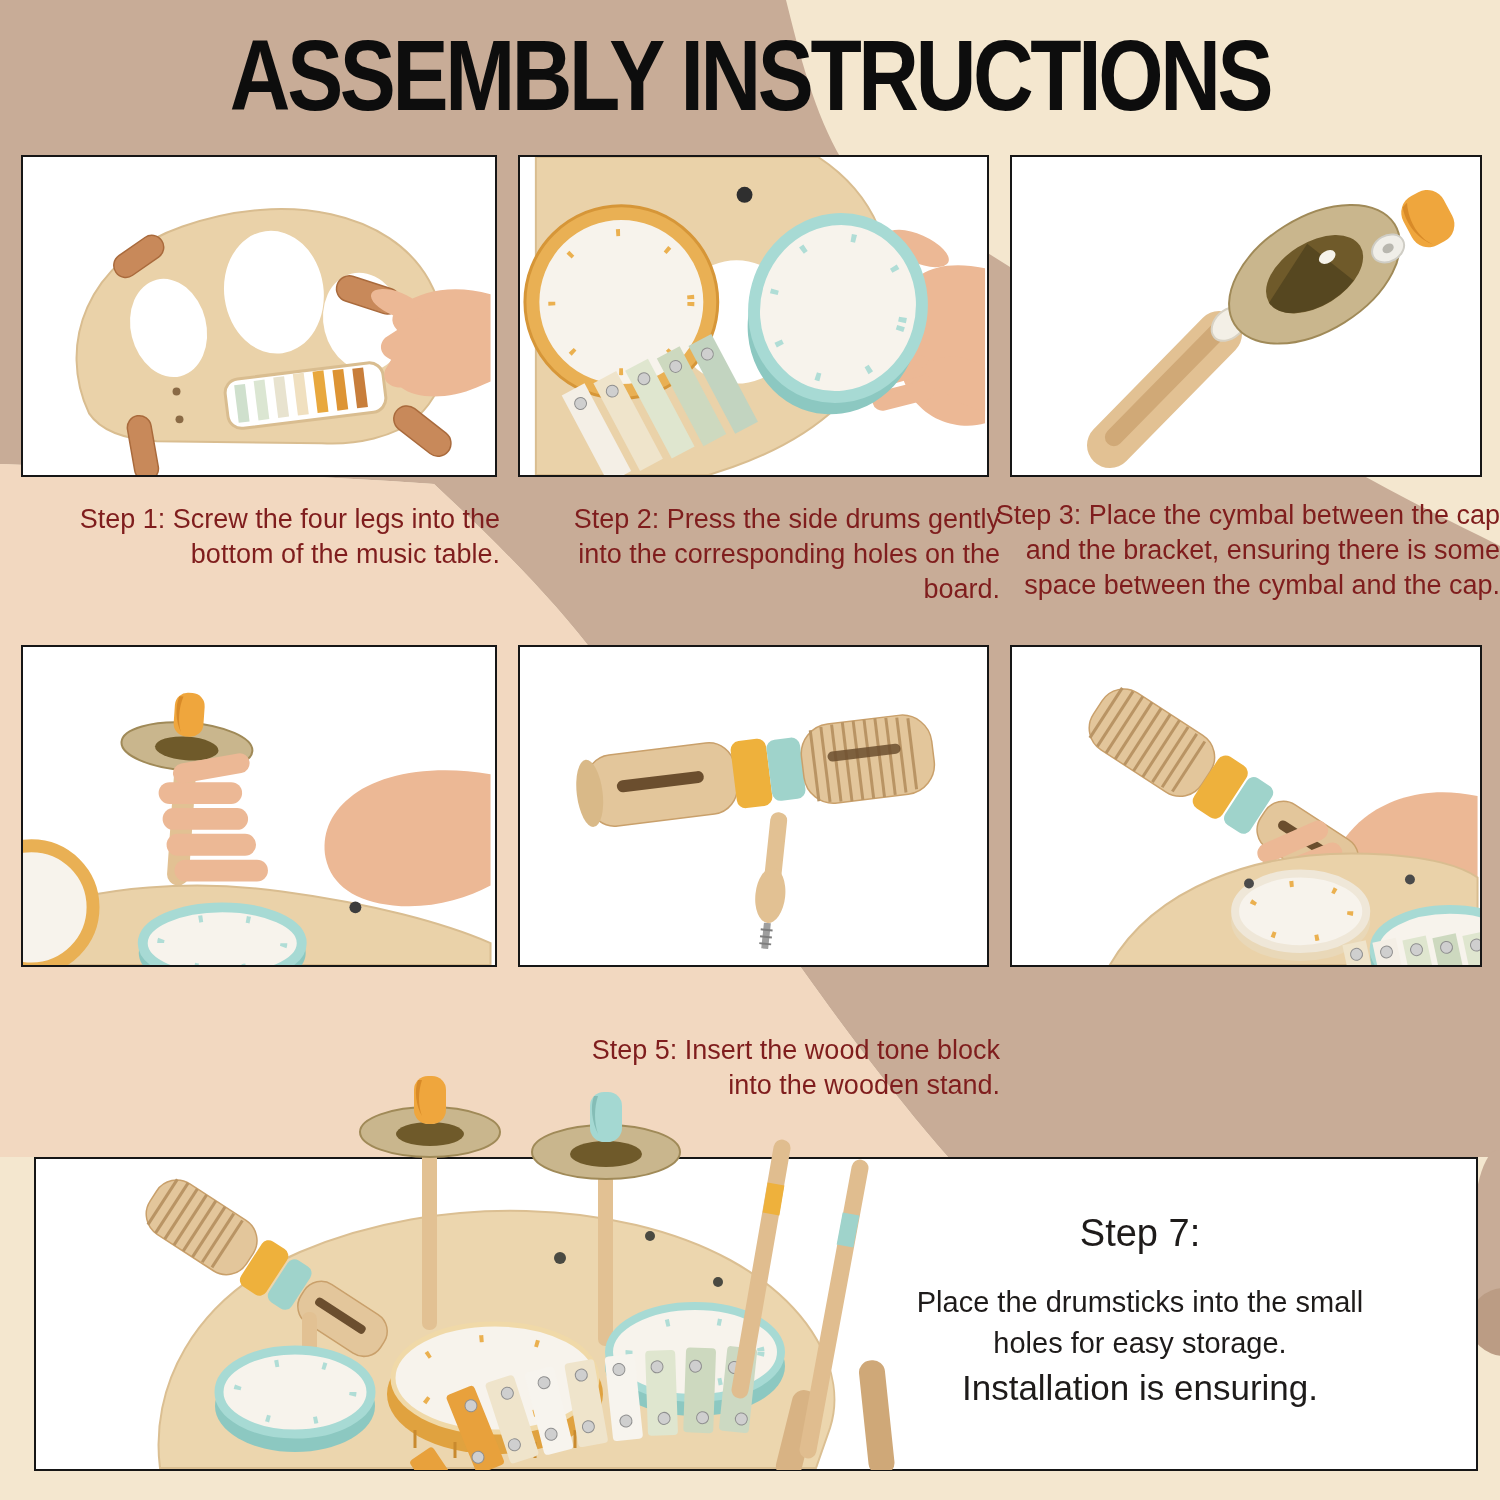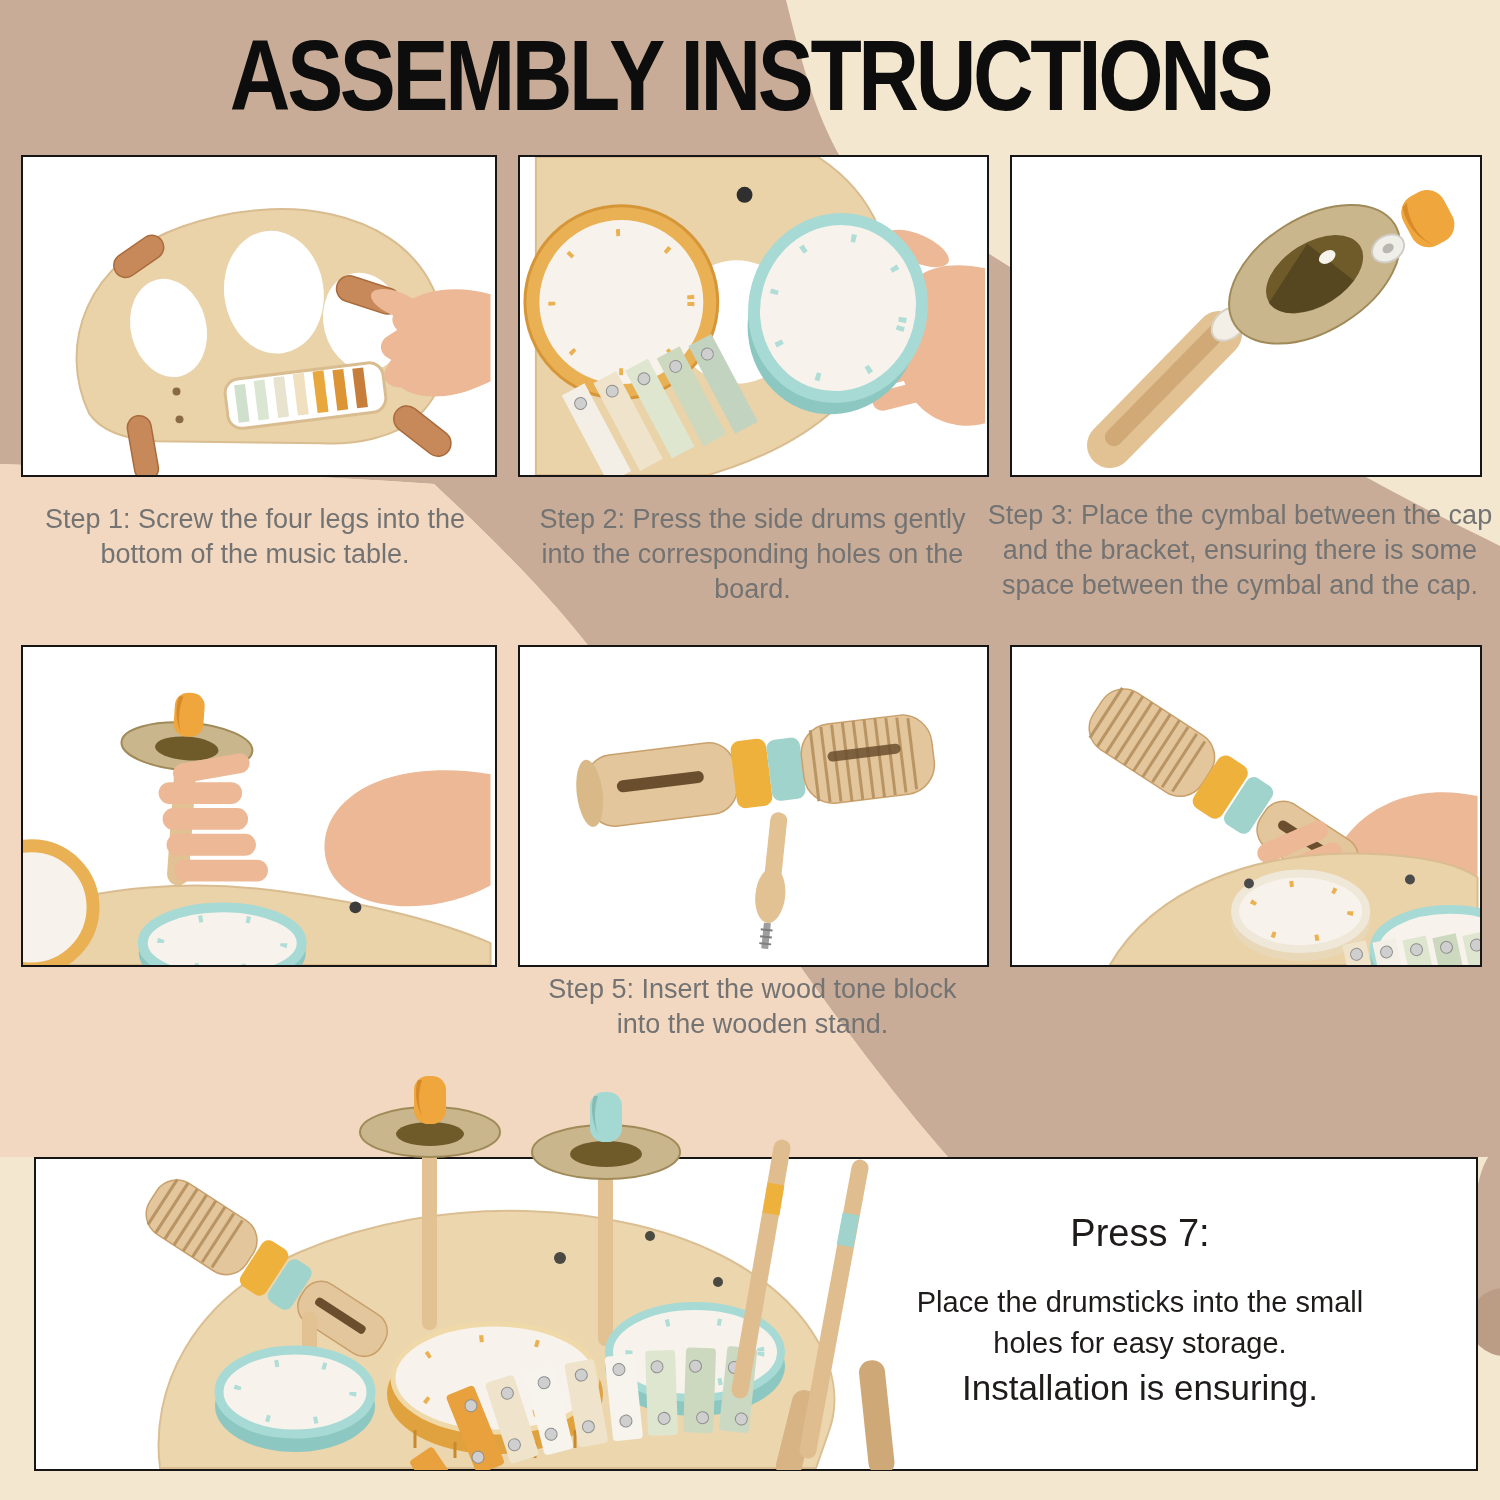--- a/index.html
+++ b/index.html
@@ -9,27 +9,27 @@
   .title{position:absolute;top:18px;left:0;width:100%;text-align:center;z-index:2;
          font-size:100px;font-weight:900;letter-spacing:-4px;color:#0d0d0d;
          transform:scaleX(0.84);transform-origin:center;white-space:nowrap;}
   .panel{position:absolute;background:#ffffff;border:2px solid #161616;z-index:2;}
   .panel svg{display:block;width:100%;height:100%;}
   .row1{top:155px;height:318px;}
   .row2{top:645px;height:318px;}
   .col1{left:21px;width:472px;}
   .col2{left:518px;width:467px;}
   .col3{left:1010px;width:468px;}
-  .cap{position:absolute;z-index:2;white-space:pre-line;text-align:center;
-       font-size:27px;line-height:35px;color:#737373;}
+  .cap{position:absolute;z-index:2;white-space:pre-line;text-align:right;
+       font-size:27px;line-height:35px;color:#7f1d1d;}
   .cap1{left:10px;width:490px;top:502px;}
   .cap2{left:505px;width:495px;top:502px;}
   .cap3{left:980px;width:520px;top:498px;}
   .cap4{left:10px;width:490px;top:998px;}
-  .cap5{left:505px;width:495px;top:972px;}
+  .cap5{left:505px;width:495px;top:1033px;}
   .cap6{left:985px;width:515px;top:998px;}
   .finalbox{position:absolute;left:34px;top:1157px;width:1440px;height:310px;
             background:#ffffff;border:2px solid #161616;z-index:1;}
   .product{position:absolute;left:40px;top:1060px;width:880px;height:410px;z-index:3;}
   .s7{position:absolute;left:860px;width:560px;text-align:center;z-index:4;color:#1e1b1a;}
   .s7-heading{top:1212px;font-size:38px;}
   .s7-body{top:1282px;font-size:29px;line-height:41px;white-space:pre-line;}
   .s7-note{top:1368px;font-size:35px;}
   
   .board{fill:#ead2a9;stroke:#d9bd90;stroke-width:2;}
@@ -417,18 +417,18 @@
     <g>
       <line x1="742" y1="88" x2="700" y2="330" stroke="#e0bd8f" stroke-width="17" stroke-linecap="round"></line>
       <line x1="736" y1="124" x2="731" y2="154" stroke="#eeb13c" stroke-width="17"></line>
     </g>
     <g>
       <line x1="820" y1="108" x2="768" y2="390" stroke="#e0bd8f" stroke-width="17" stroke-linecap="round"></line>
       <line x1="811" y1="154" x2="805" y2="186" stroke="#9fd3cb" stroke-width="17"></line>
     </g>
   </svg>
 
-  <div class="s7 s7-heading">Press 7:</div>
+  <div class="s7 s7-heading">Step 7:</div>
   <div class="s7 s7-body">Place the drumsticks into the small
 holes for easy storage.</div>
   <div class="s7 s7-note">Installation is ensuring.</div>
 
 </div>
 
 </body></html>

